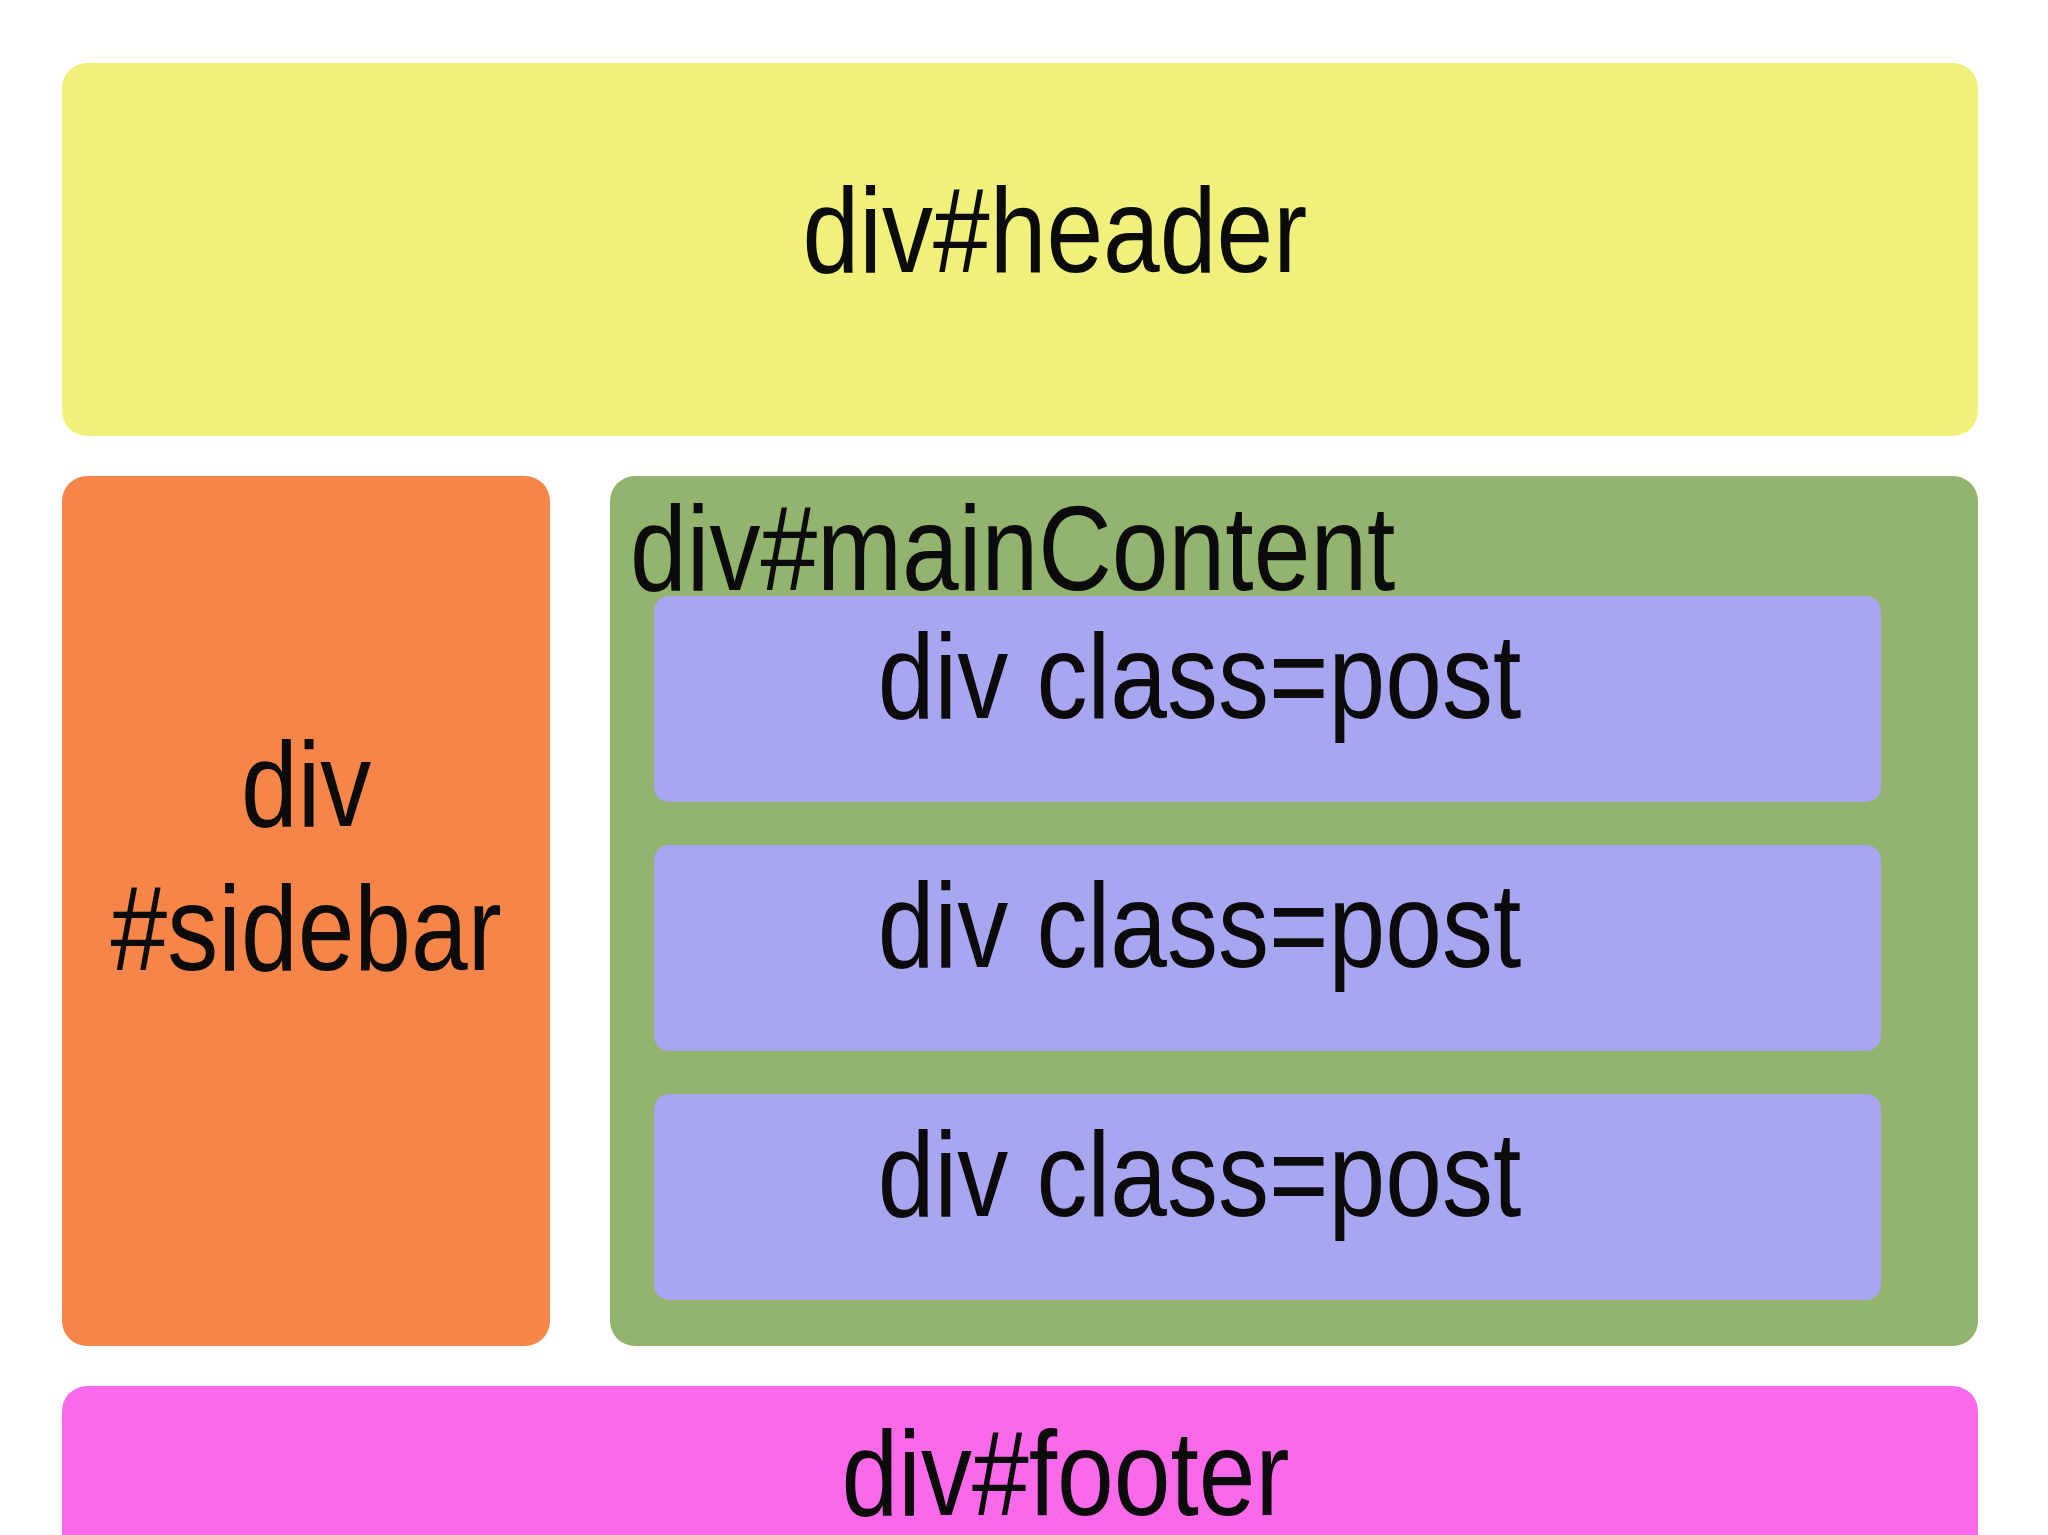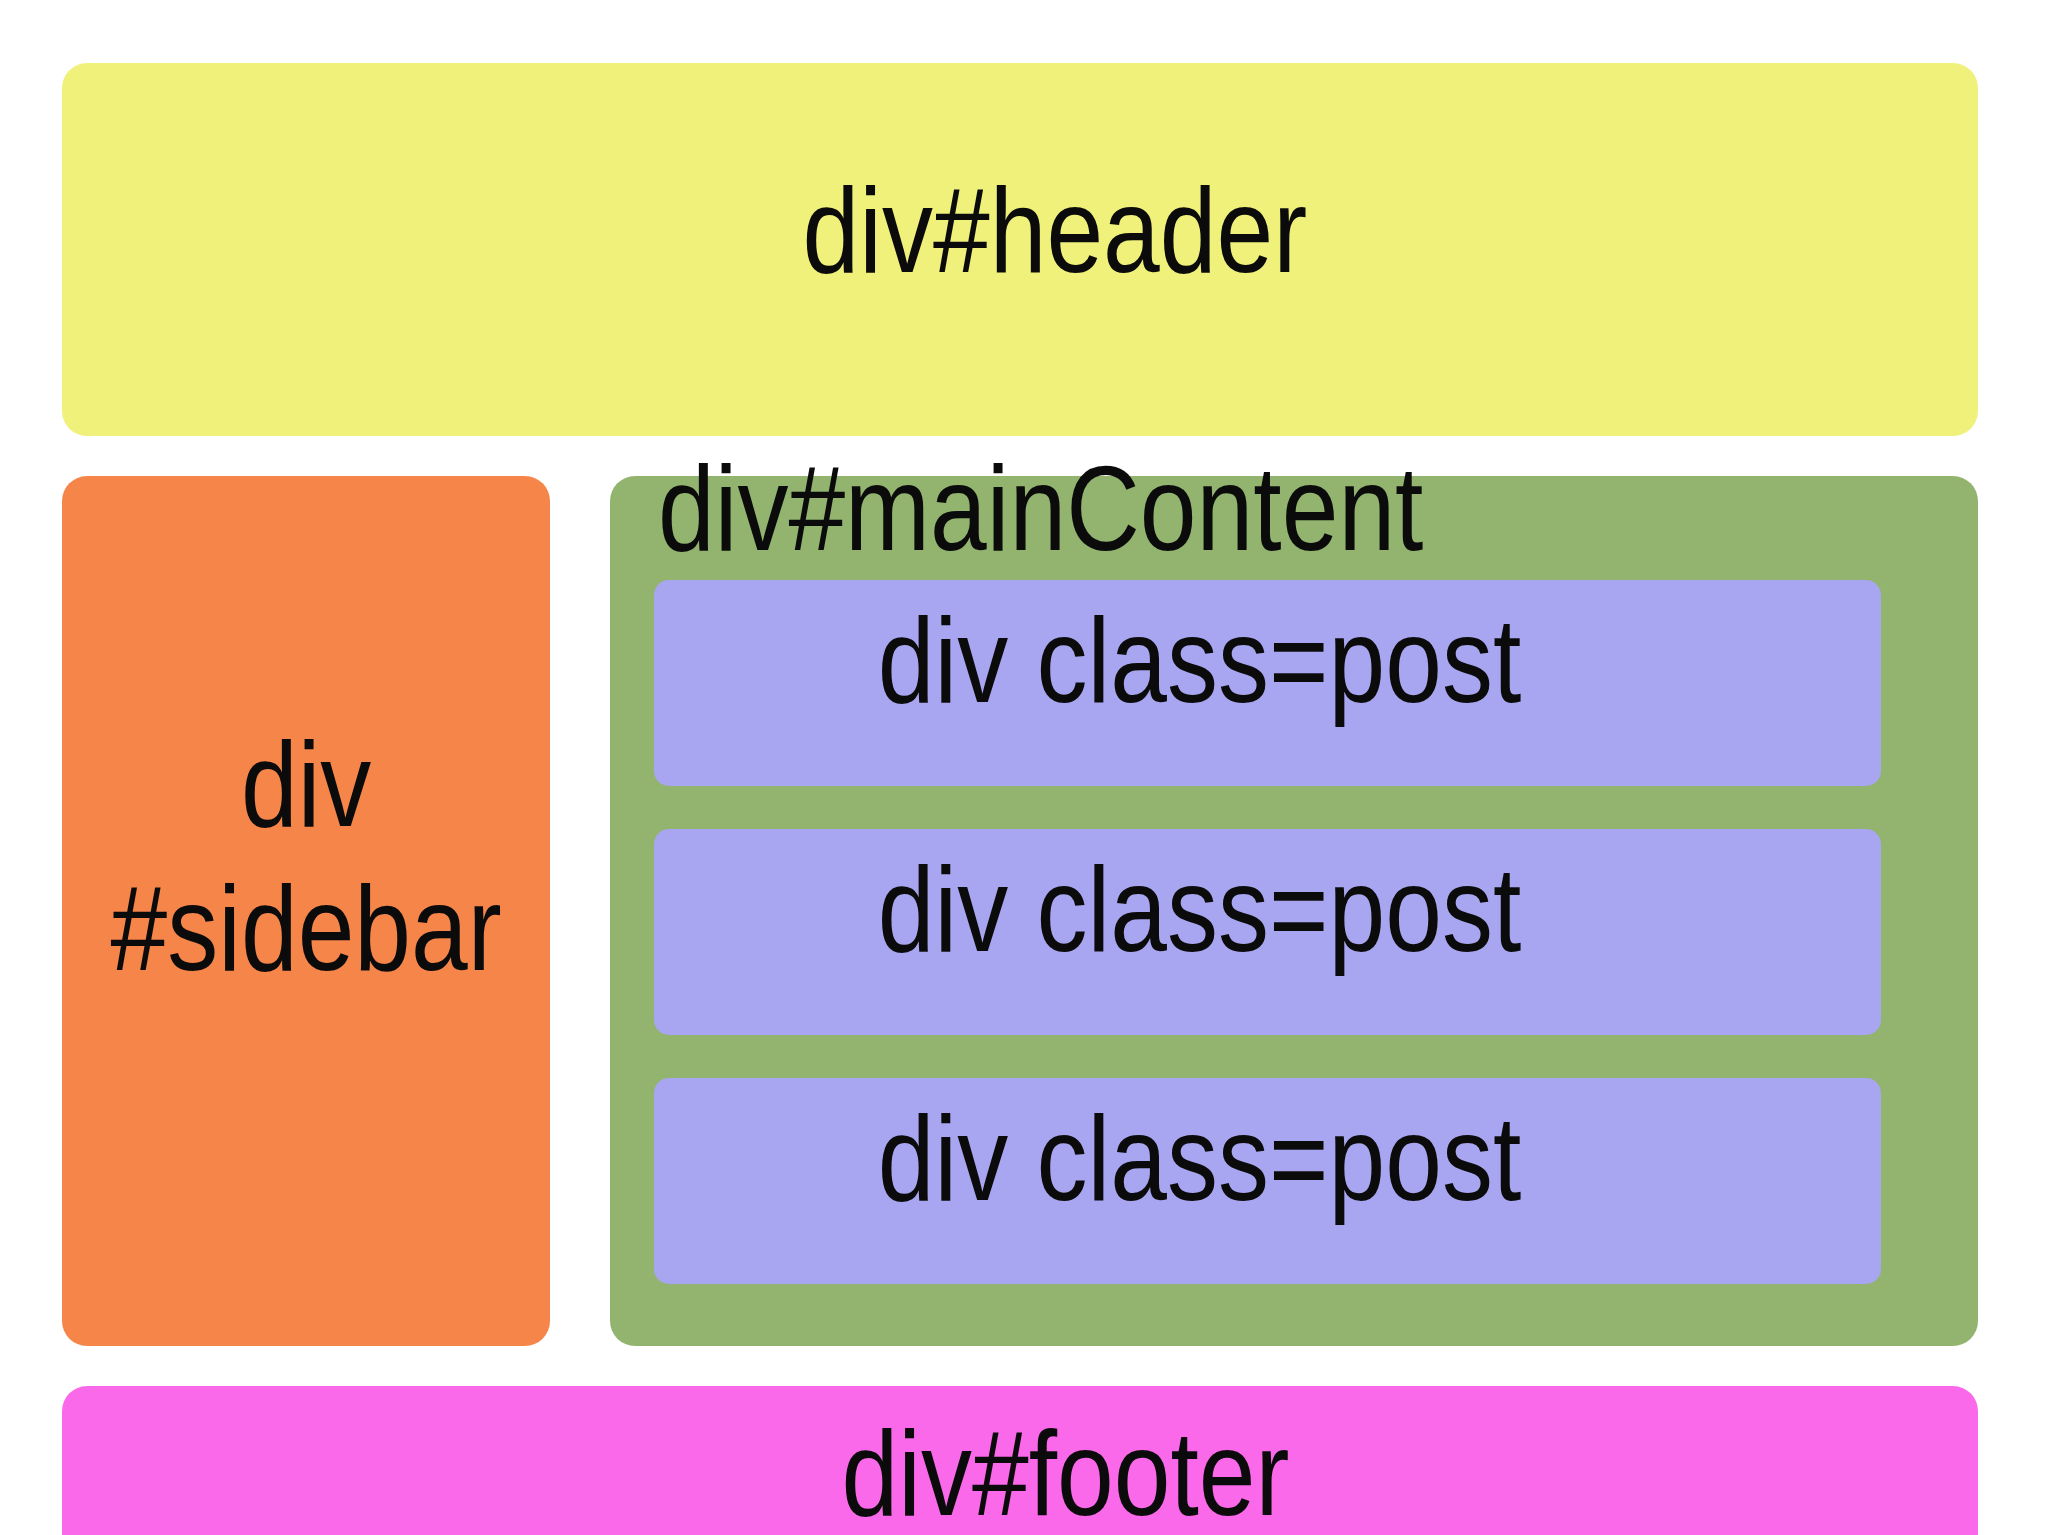--- a/index.html
+++ b/index.html
@@ -48,24 +48,24 @@
   .sidebar { width: 488px; flex: none; align-items: center; }
   .sidebar .label { text-align: center; transform: translate(0, -55px) scaleX(0.85); }
   .main {
     flex: 1;
     border-radius: 25px;
     display: flex;
     flex-direction: column;
     box-sizing: border-box;
   }
   .main-label {
-    height: 104px; flex: none;
+    height: 120px; flex: none;
     display: flex;
-    align-items: flex-end;
-    padding-left: 48px;
+    align-items: flex-start;
+    padding-left: 20px;
   }
   .main-label .label { transform: scaleX(0.85); transform-origin: 0 50%; }
   .posts {
     display: flex;
     flex-direction: column;
     gap: 43px;
     padding: 0 97px 0 44px;
   }
   .post {
     height: 206px; flex: none;

